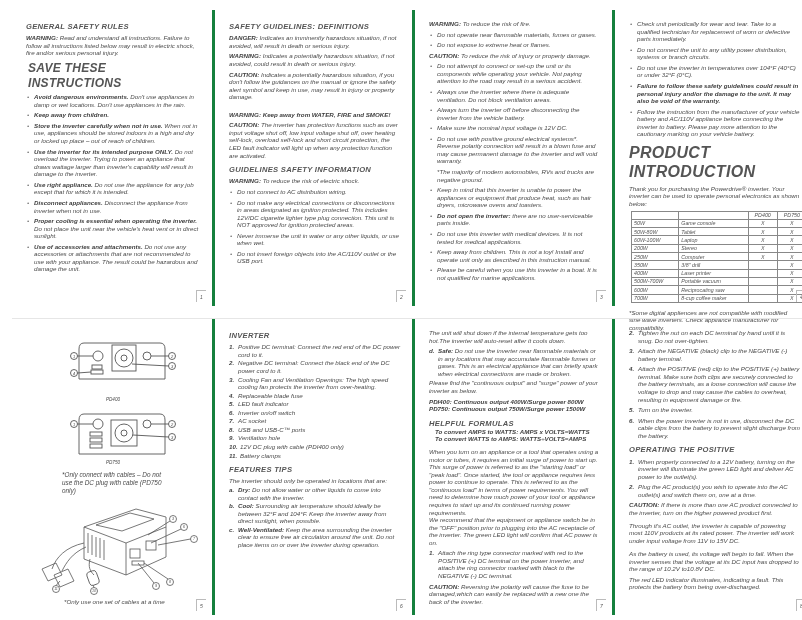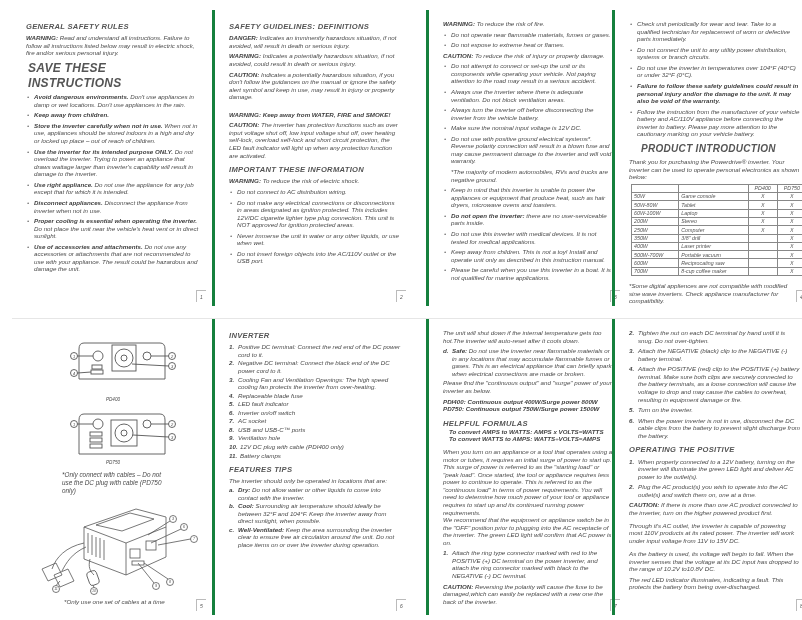--- a/index.html
+++ b/index.html
@@ -2,25 +2,25 @@
 <html><head>
 <meta charset="utf-8">
 <style>
   * { box-sizing: border-box; margin: 0; padding: 0; }
   html, body { width: 802px; height: 620px; background: #ffffff; overflow: hidden; }
   body { font-family: "Liberation Sans", sans-serif; color: #4a4a4a; font-size: 6.2px; line-height: 1.22; }
   .spread { position: absolute; left: 12px; width: 802px; height: 300px; font-style: italic; }
   .spread.top { top: 10px; }
   .spread.bottom { top: 318px; border-top: 1px solid #e6e6e6; }
   .page { position: absolute; top: 0; width: 200px; height: 296px; padding: 10px 12px 0 14px; }
-  .page.p1 { left: 0; } .page.p2 { left: 200px; } .page.p3 { left: 400px; margin-left: 14px; } .page.p4 { left: 600px; }
+  .page.p1 { left: 0; } .page.p2 { left: 200px; } .page.p3 { left: 400px; } .page.p4 { left: 600px; }
   .page.sep { border-left: 3px solid #15803d; }
   .pnum { position: absolute; right: 6px; bottom: 4px; width: 10px; height: 12px; border-left: 1px solid #bbb; border-top: 1px solid #bbb; font-size: 5px; color: #555; text-align: center; line-height: 12px; }
   h2 { font-size: 7.6px; font-weight: bold; color: #555; letter-spacing: 0.3px; margin: 2px 0 3px; }
-  h2.big { font-size: 10px; color: #555; margin: 5px 12px 3px; }
+  h2.big { font-size: 16px; color: #555; margin: 5px 0 3px; }
   h3 { font-size: 12px; font-weight: bold; color: #555; letter-spacing: 0.3px; margin: 4px 0 3px 2px; }
   p { margin: 0 0 3px; }
   .lbl { font-weight: bold; color: #3f3f3f; }
   ul { list-style: none; margin: 0; }
   ul li { position: relative; padding-left: 8px; margin-bottom: 3px; }
   ul li::before { content: "•"; position: absolute; left: 1px; top: 0; color: #777; }
   ol { list-style: none; }
   ol li { position: relative; padding-left: 9px; margin-bottom: 1px; }
   ol li .n { position: absolute; left: 0; font-weight: bold; color: #444; }
   .note { padding-left: 8px; margin-bottom: 3px; }
@@ -53,21 +53,21 @@
     <div class="pnum">1</div>
   </div>
 
   <div class="page p2 sep">
     <h2>SAFETY GUIDELINES: DEFINITIONS</h2>
     <p><span class="lbl">DANGER:</span><span> Indicates an imminently hazardous situation, if not avoided, will result in death or serious injury.</span></p>
     <p><span class="lbl">WARNING:</span><span> Indicates a potentially hazardous situation, if not avoided, could result in death or serious injury.</span></p>
     <p><span class="lbl">CAUTION:</span><span> Indicates a potentially hazardous situation, if you don't follow the guidances on the manual or ignore the safety alert symbol and keep in use, may result in injury or property damage.</span></p>
     <p class="lbl mt10">WARNING: Keep away from WATER, FIRE and SMOKE!</p>
     <p><span class="lbl">CAUTION:</span><span> The inverter has protection functions such as over input voltage shut off, low input voltage shut off, over heating self-lock, overload self-lock and short circuit protection, the LED fault indicator will light up when any protection function are activated.</span></p>
-    <h2 class="mt6">IMPORTANT THESE INFORMATION</h2>
+    <h2 class="mt6">GUIDELINES SAFETY INFORMATION</h2>
     <p><span class="lbl">WARNING:</span><span> To reduce the risk of electric shock.</span></p>
     <ul>
       <li>Do not connect to AC distribution wiring.</li>
       <li>Do not make any electrical connections or disconnections in areas designated as ignition protected. This includes 12V/DC cigarette lighter type plug connection. This unit is NOT approved for ignition protected areas.</li>
       <li>Never immerse the unit in water or any other liquids, or use when wet.</li>
       <li>Do not insert foreign objects into the AC/110V outlet or the USB port.</li>
     </ul>
     <div class="pnum">2</div>
   </div>
 

